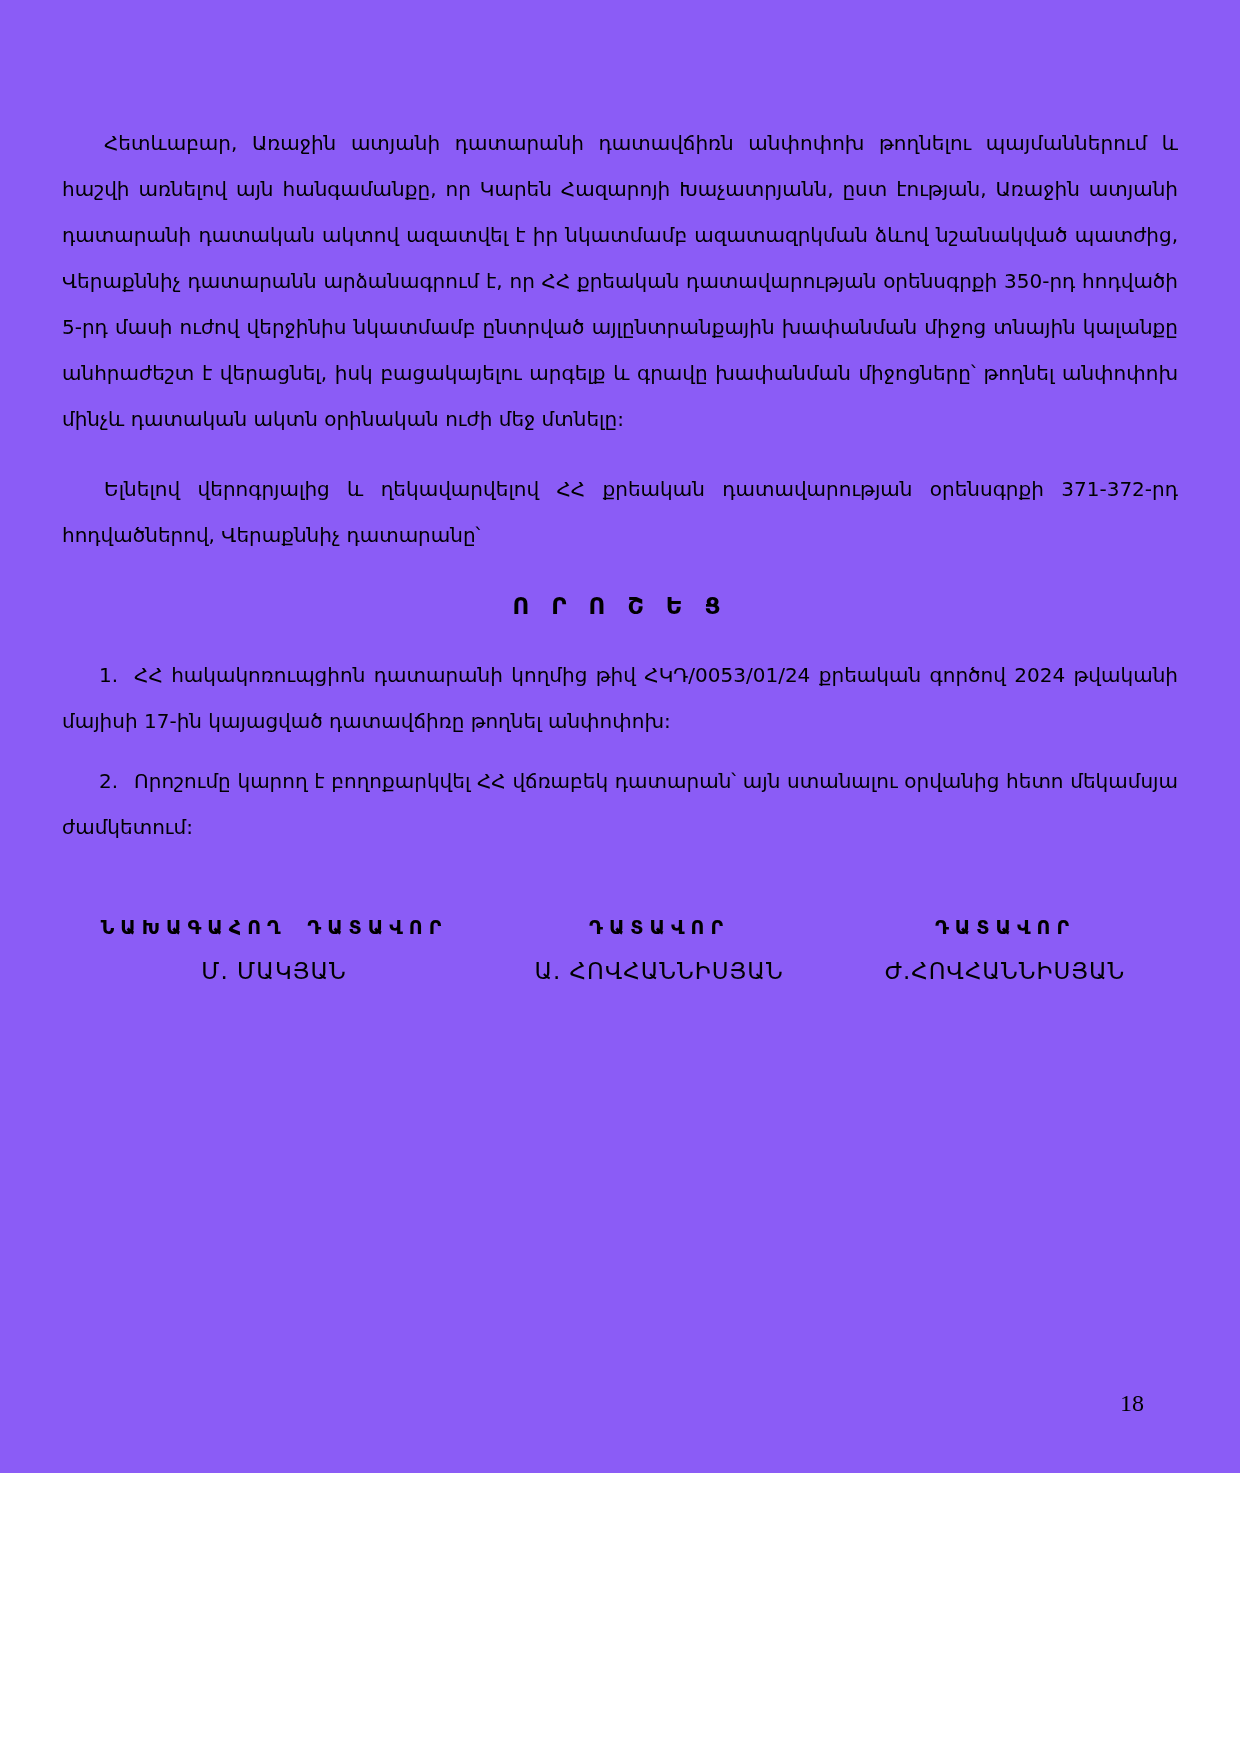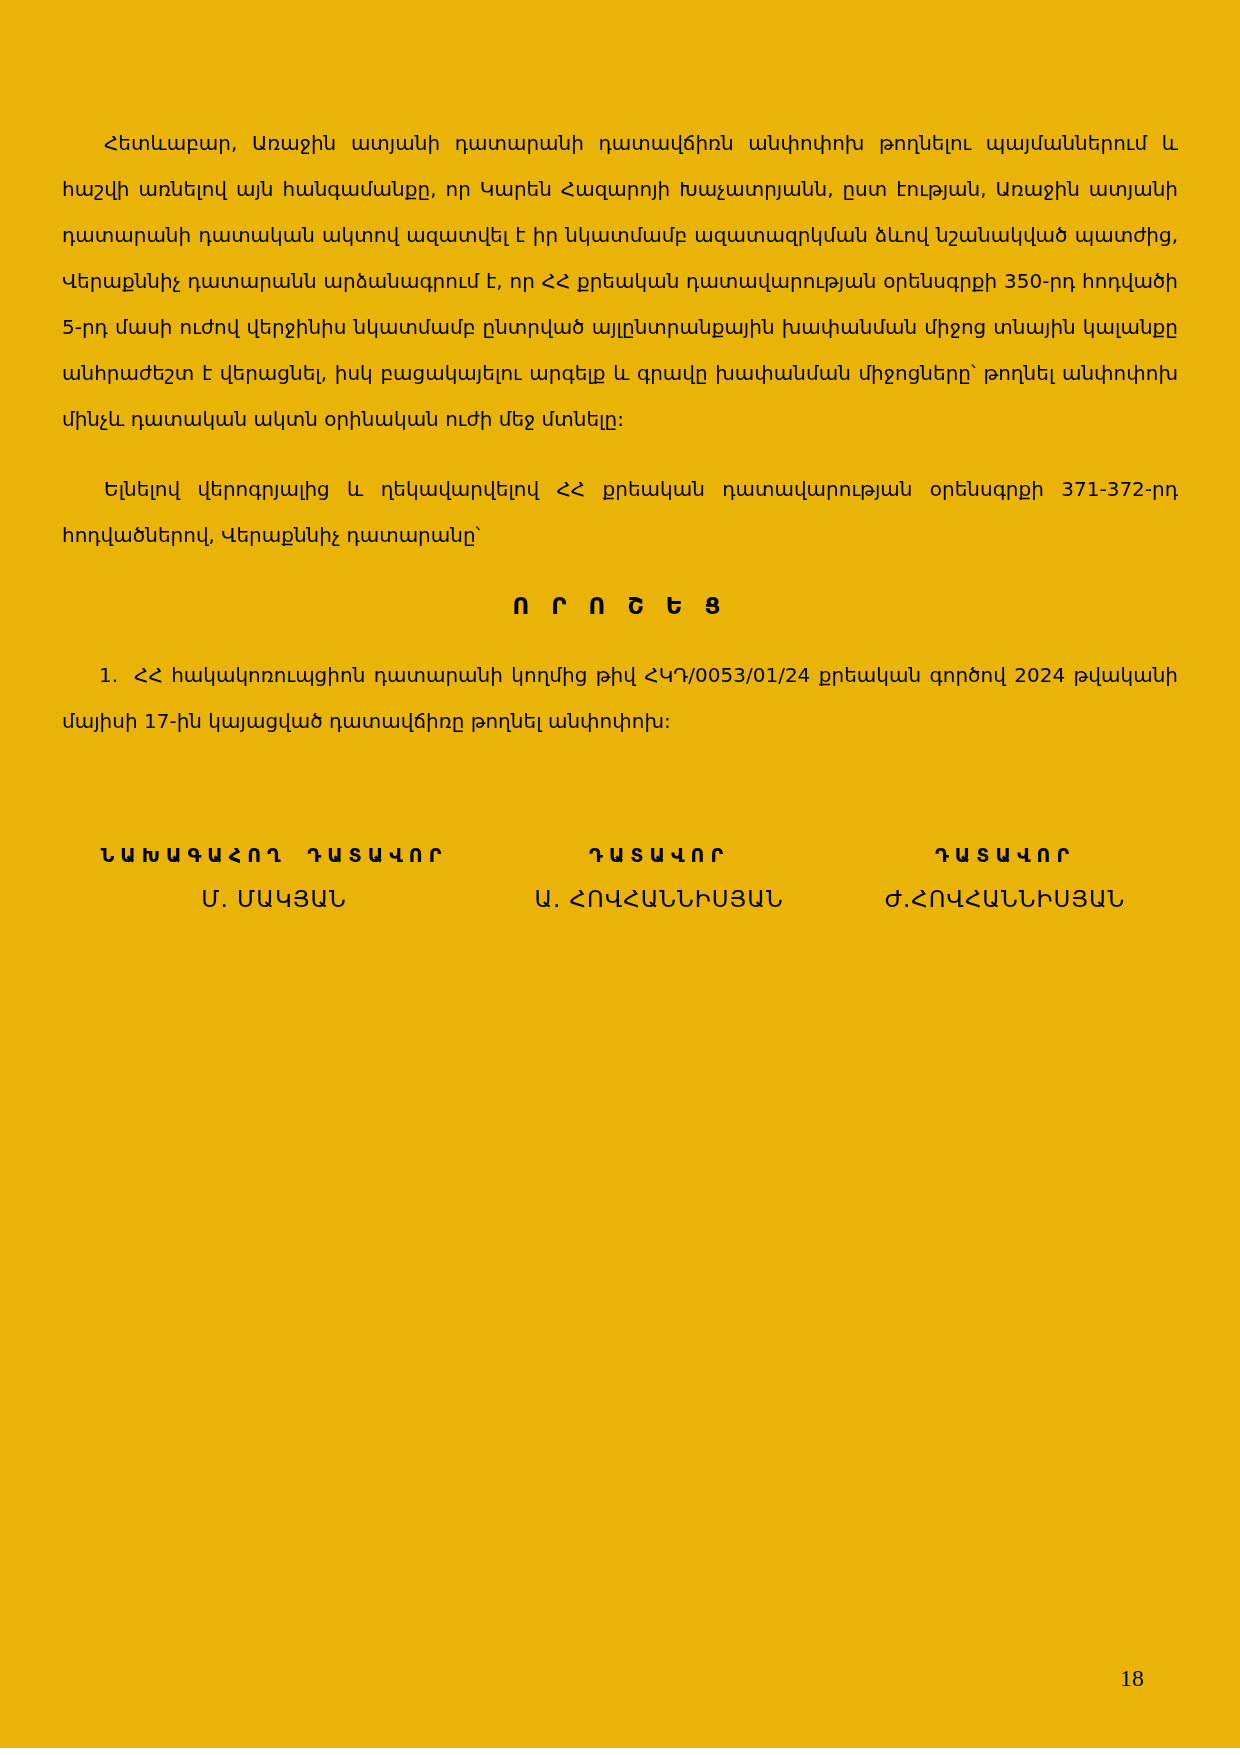--- a/index.html
+++ b/index.html
@@ -3,22 +3,22 @@
 <meta charset="utf-8">
 <style>
   html, body {
     margin: 0;
     padding: 0;
     background: #ffffff;
   }
   .page {
     position: relative;
     width: 1240px;
-    height: 1748px;
-    background: #eab308;
+    height: 1473px;
+    background: #8b5cf6;
     box-sizing: border-box;
     padding: 120px 62px 0 62px;
     font-family: "DejaVu Sans", sans-serif;
     color: #000000;
     overflow: hidden;
   }
   .body-par {
     margin: 0;
     font-size: 20px;
     line-height: 46px;
@@ -41,21 +41,21 @@
   }
   .item-2 {
     margin-top: 14px;
   }
   .item-num {
     padding-right: 16px;
   }
   .signatures {
     display: flex;
     flex-direction: row;
-    margin-top: 100px;
+    margin-top: 66px;
   }
   .sig-col {
     display: flex;
     flex-direction: column;
     align-items: center;
     text-align: center;
   }
   .sig-col-1 { width: 38%; }
   .sig-col-2 { width: 31%; }
   .sig-col-3 { width: 31%; }
@@ -89,20 +89,21 @@
 <div class="page">
 
   <p class="body-par par-1">Հետևաբար, Առաջին ատյանի դատարանի դատավճիռն անփոփոխ թողնելու պայմաններում և հաշվի առնելով այն հանգամանքը, որ Կարեն Հազարոյի Խաչատրյանն, ըստ էության, Առաջին ատյանի դատարանի դատական ակտով ազատվել է իր նկատմամբ ազատազրկման ձևով նշանակված պատժից, Վերաքննիչ դատարանն արձանագրում է, որ ՀՀ քրեական դատավարության օրենսգրքի 350-րդ հոդվածի 5-րդ մասի ուժով վերջինիս նկատմամբ ընտրված այլընտրանքային խափանման միջոց տնային կալանքը անհրաժեշտ է վերացնել, իսկ բացակայելու արգելք և գրավը խափանման միջոցները՝ թողնել անփոփոխ մինչև դատական ակտն օրինական ուժի մեջ մտնելը:</p>
 
   <p class="body-par par-2">Ելնելով վերոգրյալից և ղեկավարվելով ՀՀ քրեական դատավարության օրենսգրքի 371-372-րդ հոդվածներով, Վերաքննիչ դատարանը՝</p>
 
   <h1 class="decision-heading">Ո Ր Ո Շ Ե Ց</h1>
 
   <p class="body-par item item-1"><span class="item-num">1.</span><span>ՀՀ հակակոռուպցիոն դատարանի կողմից թիվ ՀԿԴ/0053/01/24 քրեական գործով 2024 թվականի մայիսի 17-ին կայացված դատավճիռը թողնել անփոփոխ:</span></p>
 
+  <p class="body-par item item-2"><span class="item-num">2.</span><span>Որոշումը կարող է բողոքարկվել ՀՀ վճռաբեկ դատարան՝ այն ստանալու օրվանից հետո մեկամսյա ժամկետում:</span></p>
 
   <div class="signatures">
 
     <div class="sig-col sig-col-1">
       <div class="sig-title">ՆԱԽԱԳԱՀՈՂ ԴԱՏԱՎՈՐ</div>
       <div class="sig-name">Մ. ՄԱԿՅԱՆ</div>
     </div>
 
     <div class="sig-col sig-col-2">
       <div class="sig-title">ԴԱՏԱՎՈՐ</div>

